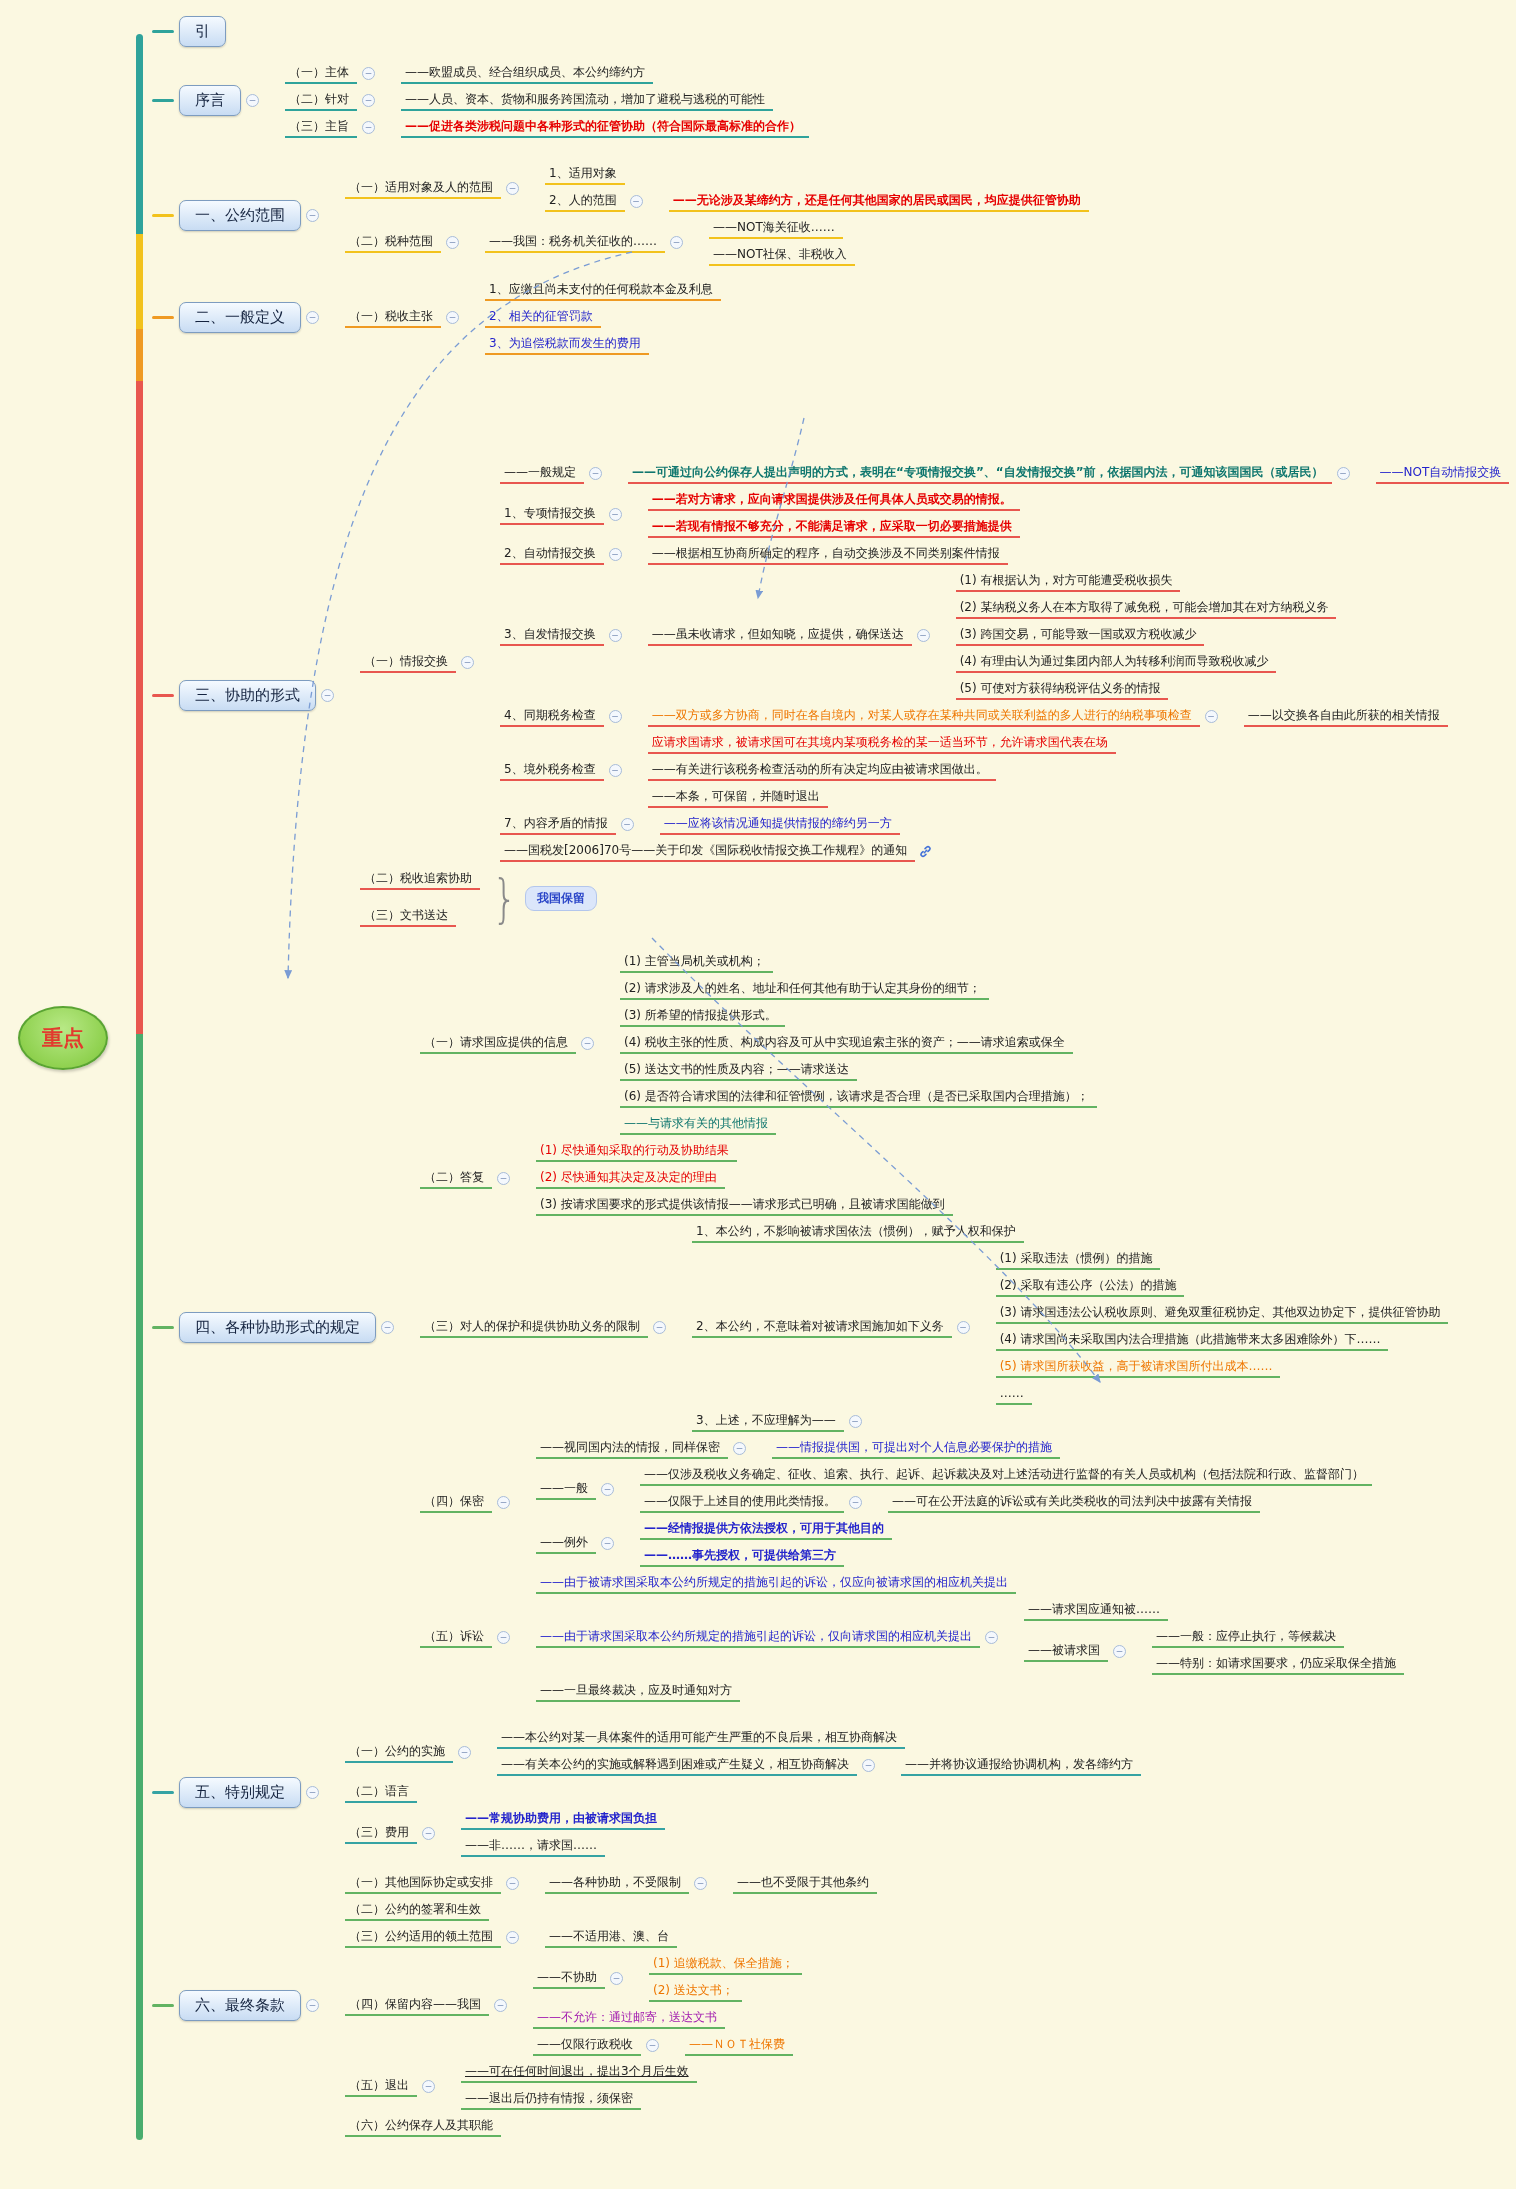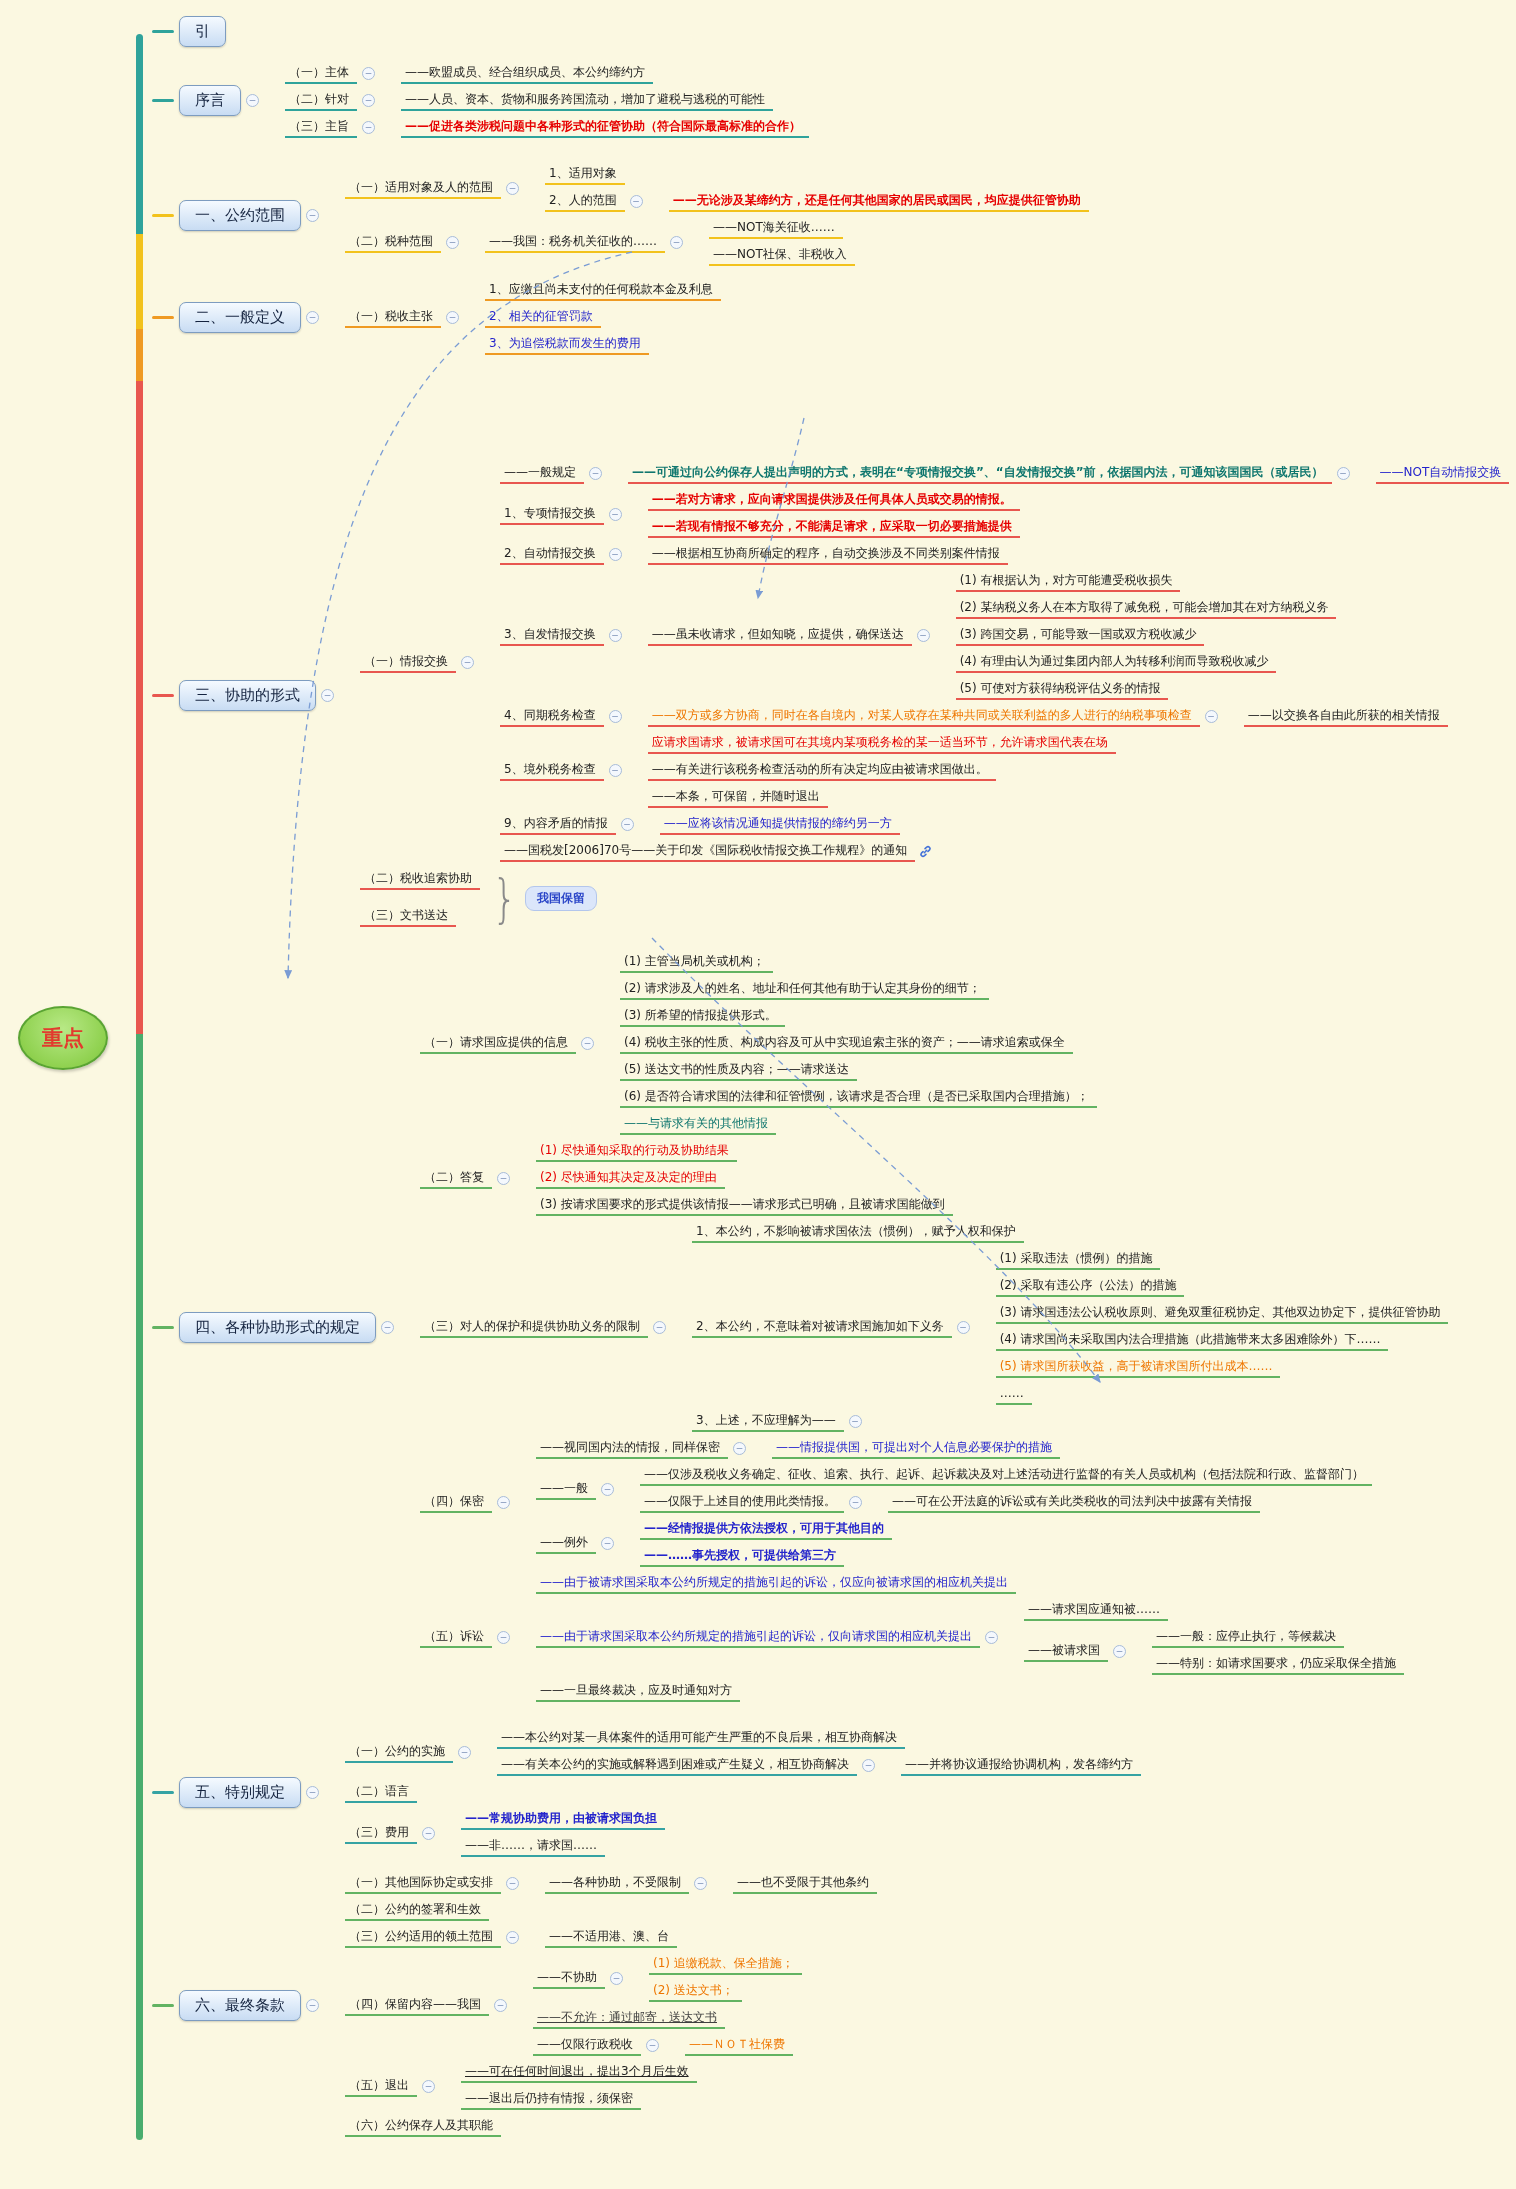--- a/index.html
+++ b/index.html
@@ -353,21 +353,21 @@
                   </div>
                   <div class="row">
                     <div class="lwrap">
                       <span class="lbl" style="border-bottom-color: rgb(232, 87, 79); color: rgb(34, 34, 34);">——本条，可保留，并随时退出</span>
                     </div>
                   </div>
                 </div>
               </div>
               <div class="row">
                 <div class="lwrap">
-                  <span class="lbl" style="border-bottom-color: rgb(232, 87, 79); color: rgb(34, 34, 34);">9、内容矛盾的情报</span>
+                  <span class="lbl" style="border-bottom-color: rgb(232, 87, 79); color: rgb(34, 34, 34);">7、内容矛盾的情报</span>
                   <span class="eic">−</span>
                 </div>
                 <div class="kids">
                   <div class="row">
                     <div class="lwrap">
                       <span class="lbl" style="border-bottom-color: rgb(232, 87, 79); color: rgb(36, 36, 204);">——应将该情况通知提供情报的缔约另一方</span>
                     </div>
                   </div>
                 </div>
               </div>
@@ -767,21 +767,21 @@
                   </div>
                   <div class="row">
                     <div class="lwrap">
                       <span class="lbl" style="border-bottom-color: rgb(98, 179, 98); color: rgb(238, 118, 0);">(2) 送达文书；</span>
                     </div>
                   </div>
                 </div>
               </div>
               <div class="row">
                 <div class="lwrap">
-                  <span class="lbl" style="border-bottom-color: rgb(98, 179, 98); color: #404040; text-decoration: underline;">——不允许：通过邮寄，送达文书</span>
+                  <span class="lbl" style="border-bottom-color: rgb(98, 179, 98); color: #a21caf;">——不允许：通过邮寄，送达文书</span>
                 </div>
               </div>
               <div class="row">
                 <div class="lwrap">
                   <span class="lbl" style="border-bottom-color: rgb(98, 179, 98); color: rgb(34, 34, 34);">——仅限行政税收</span>
                   <span class="eic">−</span>
                 </div>
                 <div class="kids">
                   <div class="row">
                     <div class="lwrap">

